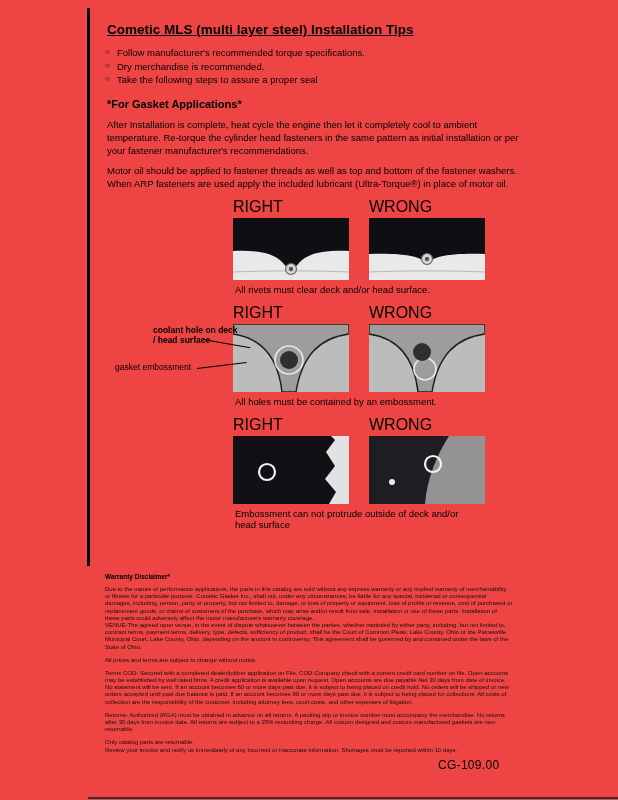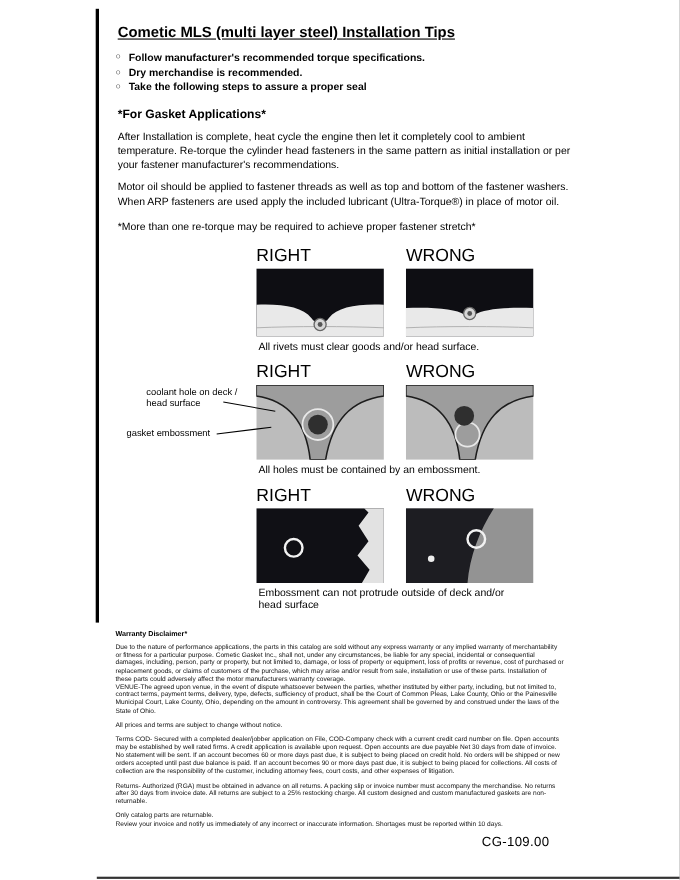--- a/index.html
+++ b/index.html
@@ -1,49 +1,49 @@
 <!DOCTYPE html>
 <html><head>
 <meta charset="utf-8">
 <style>
   html,body { margin:0; padding:0; background:#888; }
   .page {
-    position:relative; width:618px; height:800px; background:#ffffff;
+    position:relative; width:618px; height:800px; background:#ef4444;
     font-family:"Liberation Sans", sans-serif; color:#000; overflow:hidden;
     margin:0 auto;
   }
   .left-rule { position:absolute; left:87px; top:8px; width:3px; height:558px; background:#000; }
   .bottom-rule { position:absolute; left:88px; bottom:1px; width:530px; height:2px; background:#333; }
 
   .content { position:absolute; left:105px; top:22px; width:420px; }
 
   .doc-title { font-size:13.5px; font-weight:bold; text-decoration:underline; margin:0 0 10px 2px; }
 
-  ul.tips { list-style:none; margin:0; padding:0;font-weight:bold; }
+  ul.tips { list-style:none; margin:0; padding:0; }
   ul.tips > li { position:relative; padding-left:12px; font-size:9.5px; margin-bottom:2.5px; }
   ul.tips > li::before { content:"○"; position:absolute; left:0; top:0; font-size:8px; }
   ul.subtips { list-style:none; margin:1px 0 0 14px; padding:0; }
   ul.subtips > li { position:relative; padding-left:11px; font-size:9.5px; margin-bottom:2.5px; }
   ul.subtips > li::before { content:"●"; position:absolute; left:0; top:1px; font-size:6.5px; }
 
   .diesel-heading { font-size:11px; font-weight:bold; margin:13px 0 8px 2px; }
   .para { font-size:9.5px; line-height:1.38; margin:0 0 7px 2px; width:416px; }
   .note { font-size:9.5px; margin:10px 0 12px 2px; }
 
   .diagram-block { margin:0; }
   .pair-labels { display:flex; gap:20px; margin-left:128px; }
   .pair-labels span { width:116px; text-align:left; font-size:16px; }
   .pair-images { display:flex; gap:20px; margin-left:128px; margin-top:2px; }
   .pair-images svg { display:block; }
   .caption { font-size:9.5px; margin:4px 0 9px 130px; }
   .caption.two-line { width:235px; line-height:1.25; }
 
   .row2-wrap { position:relative; }
   .annotation { position:absolute; font-size:8.5px; line-height:1.2; }
-  .ann1 { left:28px; top:1px; width:88px; }
+  .ann1 { left:48px; top:1px; width:88px;font-weight:bold; }
   .ann2 { left:10px; top:38px; width:100px; }
   .connector { position:absolute; border-top:1px solid #000; height:0; }
   .c1 { left:98px; top:15px; width:48px; transform:rotate(10deg); transform-origin:left center; }
   .c2 { left:92px; top:44px; width:50px; transform:rotate(-7deg); transform-origin:left center; }
 
   .disclaimer { position:absolute; left:105px; top:573px; width:408px; }
   .disclaimer h2 { font-size:6.5px; font-weight:bold; margin:0 0 6px 0; }
   .disclaimer p { font-size:6px; line-height:1.2; margin:0 0 6px 0; color:#111; }
   .disclaimer p.tight { margin-bottom:0; }
 
@@ -61,21 +61,20 @@
 
     <ul class="tips">
       <li>Follow manufacturer's recommended torque specifications.</li>
       <li>Dry merchandise is recommended.</li>
       <li>Take the following steps to assure a proper seal</li>
     </ul>
 
     <div class="diesel-heading">*For Gasket Applications*</div>
     <p class="para">After Installation is complete, heat cycle the engine then let it completely cool to ambient temperature. Re-torque the cylinder head fasteners in the same pattern as initial installation or per your fastener manufacturer's recommendations.</p>
     <p class="para">Motor oil should be applied to fastener threads as well as top and bottom of the fastener washers. When ARP fasteners are used apply the included lubricant (Ultra-Torque®) in place of motor oil.</p>
-    <div class="note">*More than one re-torque may be required to achieve proper fastener stretch*</div>
 
     <div class="diagram-block">
       <div class="pair-labels">
         <span>RIGHT</span>
         <span>WRONG</span>
       </div>
       <div class="pair-images">
         <svg width="116" height="62" viewBox="0 0 116 62">
           <rect width="116" height="62" fill="#0e0e13"></rect>
           <path d="M0,33 C24,32 42,35 50,45 C54,51 62,51 66,45 C74,35 92,32 116,33 L116,62 L0,62 Z" fill="#e9e9e9"></path>
@@ -84,21 +83,21 @@
           <circle cx="58" cy="51" r="2.2" fill="#555"></circle>
         </svg>
         <svg width="116" height="62" viewBox="0 0 116 62">
           <rect width="116" height="62" fill="#0e0e13"></rect>
           <path d="M0,36 C26,35 46,37 53,42 C56,44.5 60,44.5 63,42 C70,37 90,35 116,36 L116,62 L0,62 Z" fill="#e9e9e9"></path>
           <path d="M0,54 C35,52.5 81,52.5 116,54" stroke="#aaa" stroke-width="0.8" fill="none"></path>
           <circle cx="58" cy="41" r="5.5" fill="#d6d6d6" stroke="#666" stroke-width="1.2"></circle>
           <circle cx="58" cy="41" r="2.2" fill="#555"></circle>
         </svg>
       </div>
-      <div class="caption">All rivets must clear goods and/or head surface.</div>
+      <div class="caption">All rivets must clear deck and/or head surface.</div>
     </div>
 
     <div class="diagram-block">
       <div class="pair-labels">
         <span>RIGHT</span>
         <span>WRONG</span>
       </div>
       <div class="row2-wrap">
         <div class="annotation ann1">coolant hole on deck / head surface</div>
         <div class="annotation ann2">gasket embossment</div>

